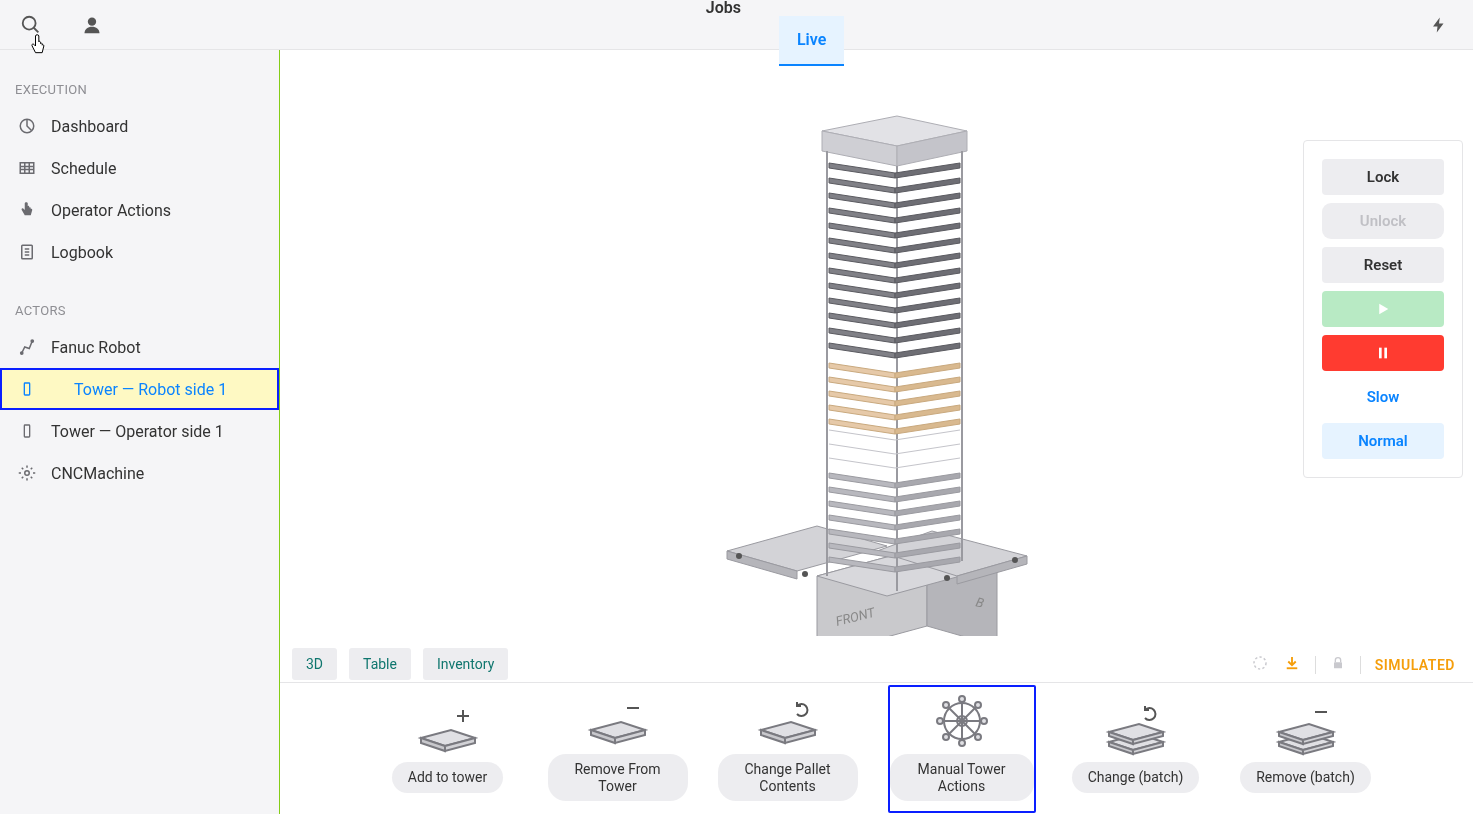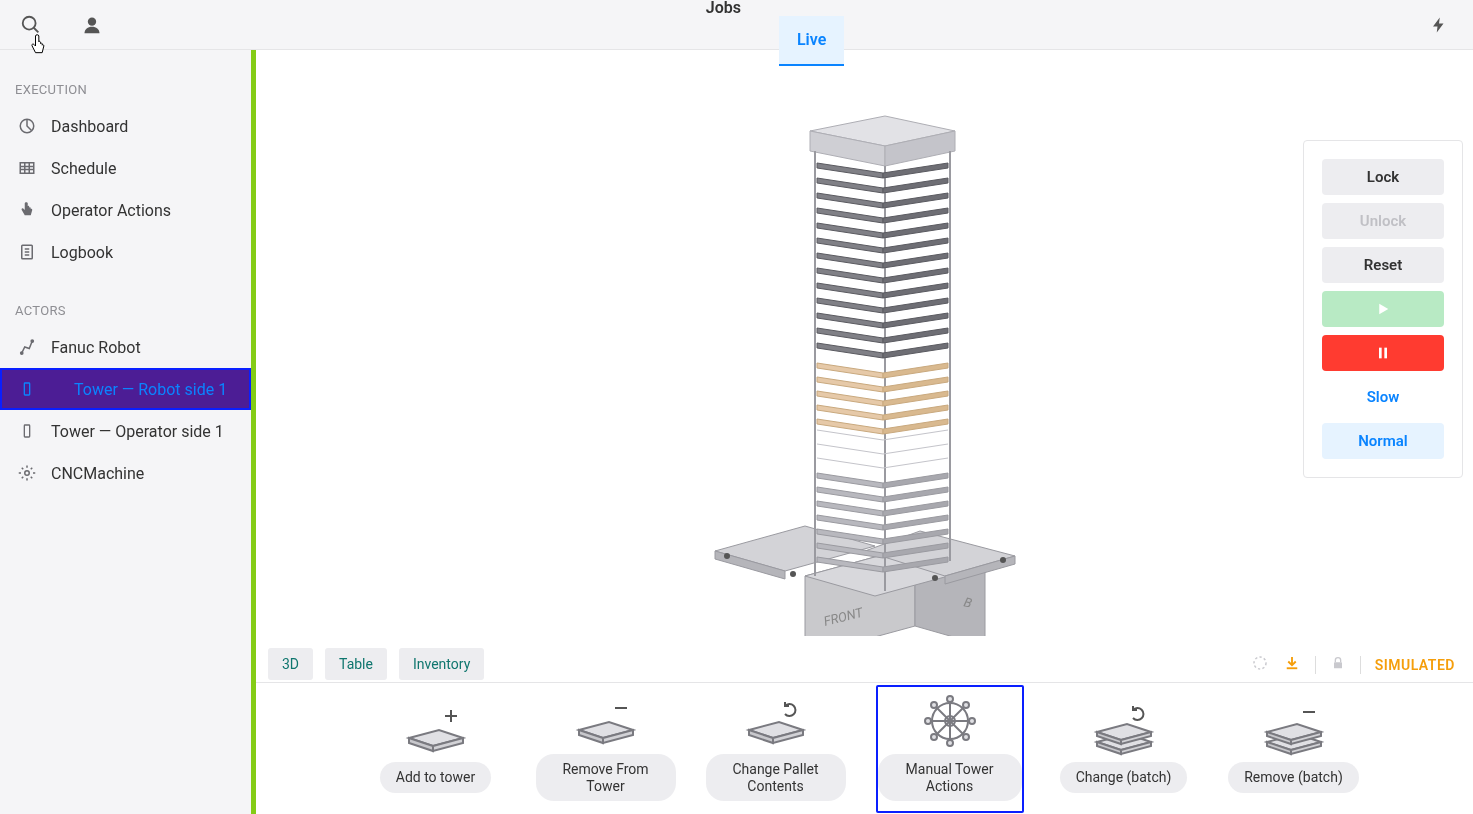--- a/index.html
+++ b/index.html
@@ -5,42 +5,42 @@
 * { box-sizing: border-box; margin: 0; padding: 0; }
 body { font-family: -apple-system, BlinkMacSystemFont, "Segoe UI", Roboto, "Helvetica Neue", sans-serif; background: #fff; color: #333; width: 1473px; height: 814px; overflow: hidden; }
 .topbar { height: 50px; background: #f5f5f7; border-bottom: 1px solid #e5e5e7; display: flex; align-items: center; }
 .topbar-left { display: flex; align-items: center; padding-left: 20px; gap: 40px; }
 .topbar-center { flex: 1; display: flex; justify-content: center; gap: 20px; }
 .topbar-right { padding-right: 25px; display:flex; align-items:center; }
 .tab { padding: 0 18px; height: 50px; display: flex; align-items: center; font-size: 16px; font-weight: 600; color: #333; cursor: pointer; border-bottom: 2px solid transparent; }
 .tab.active { color: #0a84ff; border-bottom-color: #0a84ff; background: #e6f3ff; margin-top: 32px; }
 .icon-btn { cursor: pointer; color: #555; display:inline-flex; align-items:center; justify-content:center; }
 .layout { display: flex; height: calc(814px - 50px); }
-.sidebar { width: 256px; background: #f5f5f7; border-right: 5px solid #84cc16; padding-top: 20px; }
+.sidebar { width: 280px; background: #f5f5f7; border-right: 1px solid #84cc16; padding-top: 20px; }
 .side-section-title { font-size: 13px; color: #8e8e93; padding: 12px 15px 8px; letter-spacing: 0.3px; }
 .side-item { display: flex; align-items: center; gap: 14px; padding: 9px 15px; font-size: 16px; color: #333; cursor: pointer; border: 2px solid transparent; }
 .side-item .icn { width: 20px; height: 20px; display:flex; align-items:center; justify-content:center; color: #6b6b70; }
-.side-item.selected { background: #4c1d95; color: #0a84ff; border: 2px solid #0a1fff; gap: 37px; }
+.side-item.selected { background: #fef9c3; color: #0a84ff; border: 2px solid #0a1fff; gap: 37px; }
 .side-item.selected .icn { color: #0a84ff; }
 .main { flex: 1; display: flex; flex-direction: column; position: relative; }
 .canvas-area { flex: 1; position: relative; display:flex; align-items:center; justify-content:center; }
 .canvas-area svg { display:block; }
 .view-tabs { position: absolute; left: 12px; bottom: 134px; display: flex; gap: 12px; }
 .view-tab { background: #ededf0; border-radius: 3px; padding: 8px 14px; font-size: 14px; color: #0f766e; cursor: pointer; }
 .status-row { position:absolute; right: 18px; bottom: 138px; display:flex; align-items:center; gap: 14px; color:#c0c0c5; }
 .status-row .divider { width:1px; height:18px; background:#ddd; }
 .simulated { color:#f59e0b; font-weight:600; font-size:14px; letter-spacing:0.5px; }
 .action-bar { height: 132px; border-top: 1px solid #e5e5e7; display: flex; align-items: center; justify-content: center; gap: 30px; background:#fff; }
 .action { display:flex; flex-direction:column; align-items:center; gap:8px; width:140px; }
 .action.selected { border:2px solid #0a1fff; border-radius:2px; padding:4px 0; width:148px; height:128px; justify-content:center; }
 .action-icon { width:70px; height:50px; display:flex; align-items:center; justify-content:center; color:#7a7a80; }
 .action-label { background:#ededf0; border-radius:18px; padding:7px 16px; font-size:14px; text-align:center; color:#333; cursor:pointer; line-height:1.2; max-width:150px; }
 .control-panel { position:absolute; top:140px; right:10px; width:160px; background:#fff; border:1px solid #e5e5e7; border-radius:4px; padding:18px; display:flex; flex-direction:column; gap:8px; }
 .ctl-btn { border-radius:4px; height:36px; display:flex; align-items:center; justify-content:center; font-size:15px; font-weight:600; cursor:pointer; background:#ededf0; color:#333; }
-.ctl-btn.disabled { color:#c0c0c5; cursor:default; }
+.ctl-btn.disabled { color:#c0c0c5; cursor:default;border-radius:9px; }
 .ctl-btn.play { background:#b8eac4; color:#fff; }
 .ctl-btn.pause { background:#ff3b30; color:#fff; }
 .ctl-btn.link { background:transparent; color:#0a84ff; }
 .ctl-btn.link.active { background:#e6f3ff; }
 .cursor-hand { position:absolute; top:34px; left:28px; pointer-events:none; }
 </style>
 </head>
 <body>
 
 <div class="topbar">

